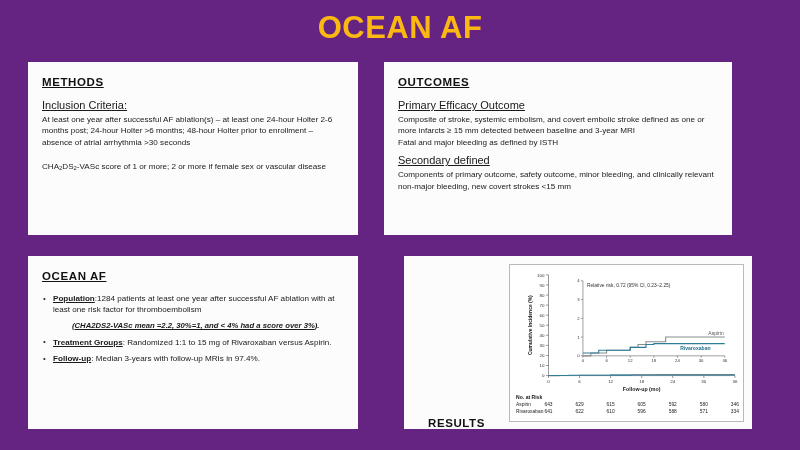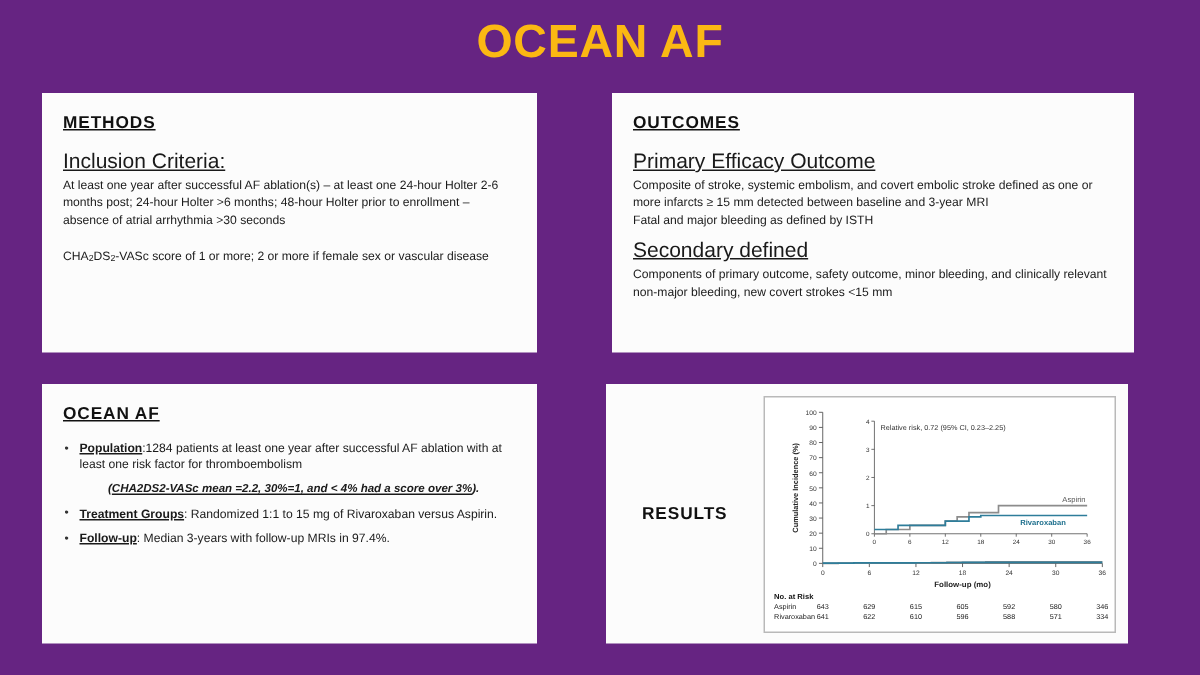--- a/index.html
+++ b/index.html
@@ -24,38 +24,38 @@
     letter-spacing: 0.5px;
     font-family: "Liberation Sans", sans-serif;
   }
   .card {
     position: absolute;
     background: #FCFCFC;
     overflow: hidden;
   }
   
   #card-methods  { left: 28px;  top: 62px;  width: 330px; height: 173px; }
-  #card-outcomes { left: 408px; top: 62px;  width: 348px; height: 173px; }
+  #card-outcomes { left: 384px; top: 62px;  width: 348px; height: 173px; }
   #card-oceanaf  { left: 28px;  top: 256px; width: 330px; height: 173px; }
   #card-results  { left: 404px; top: 256px; width: 348px; height: 173px; }
 
   .card-inner { padding: 14px 14px 8px 14px; }
 
   .card-heading {
     font-size: 11.5px;
     font-weight: bold;
     color: #111;
     letter-spacing: 0.6px;
     margin-bottom: 11px;
     text-decoration: underline;
   }
   .card-heading.underlined { text-decoration: underline; }
 
   .sub-heading {
-    font-size: 14px;
+    font-size: 11px;
     color: #1a1a1a;
     text-decoration: underline;
     margin-bottom: 3px;
     margin-top: 6px;
   }
   .sub-heading:first-of-type { margin-top: 0; }
 
   .body-text {
     font-size: 8.1px;
     line-height: 1.42;
@@ -81,21 +81,21 @@
     font-size: 8px; color: #333;
   }
   .bullets li.noBullet { padding-left: 30px; }
   .bullets li.noBullet::before { content: ""; }
   .lbl { font-weight: bold; text-decoration: underline; }
   .ital { font-style: italic; font-weight: bold; font-size: 7.7px; }
 
   
   #card-results .card-inner {
     padding: 0; height: 100%;
-    display: flex; align-items: center;
+    display: flex; align-items: flex-end;
   }
   .results-label {
     width: 105px;
     text-align: center;
     font-size: 11.5px;
     font-weight: bold;
     letter-spacing: 0.6px;
     color: #111;
     flex: 0 0 105px;
   }

